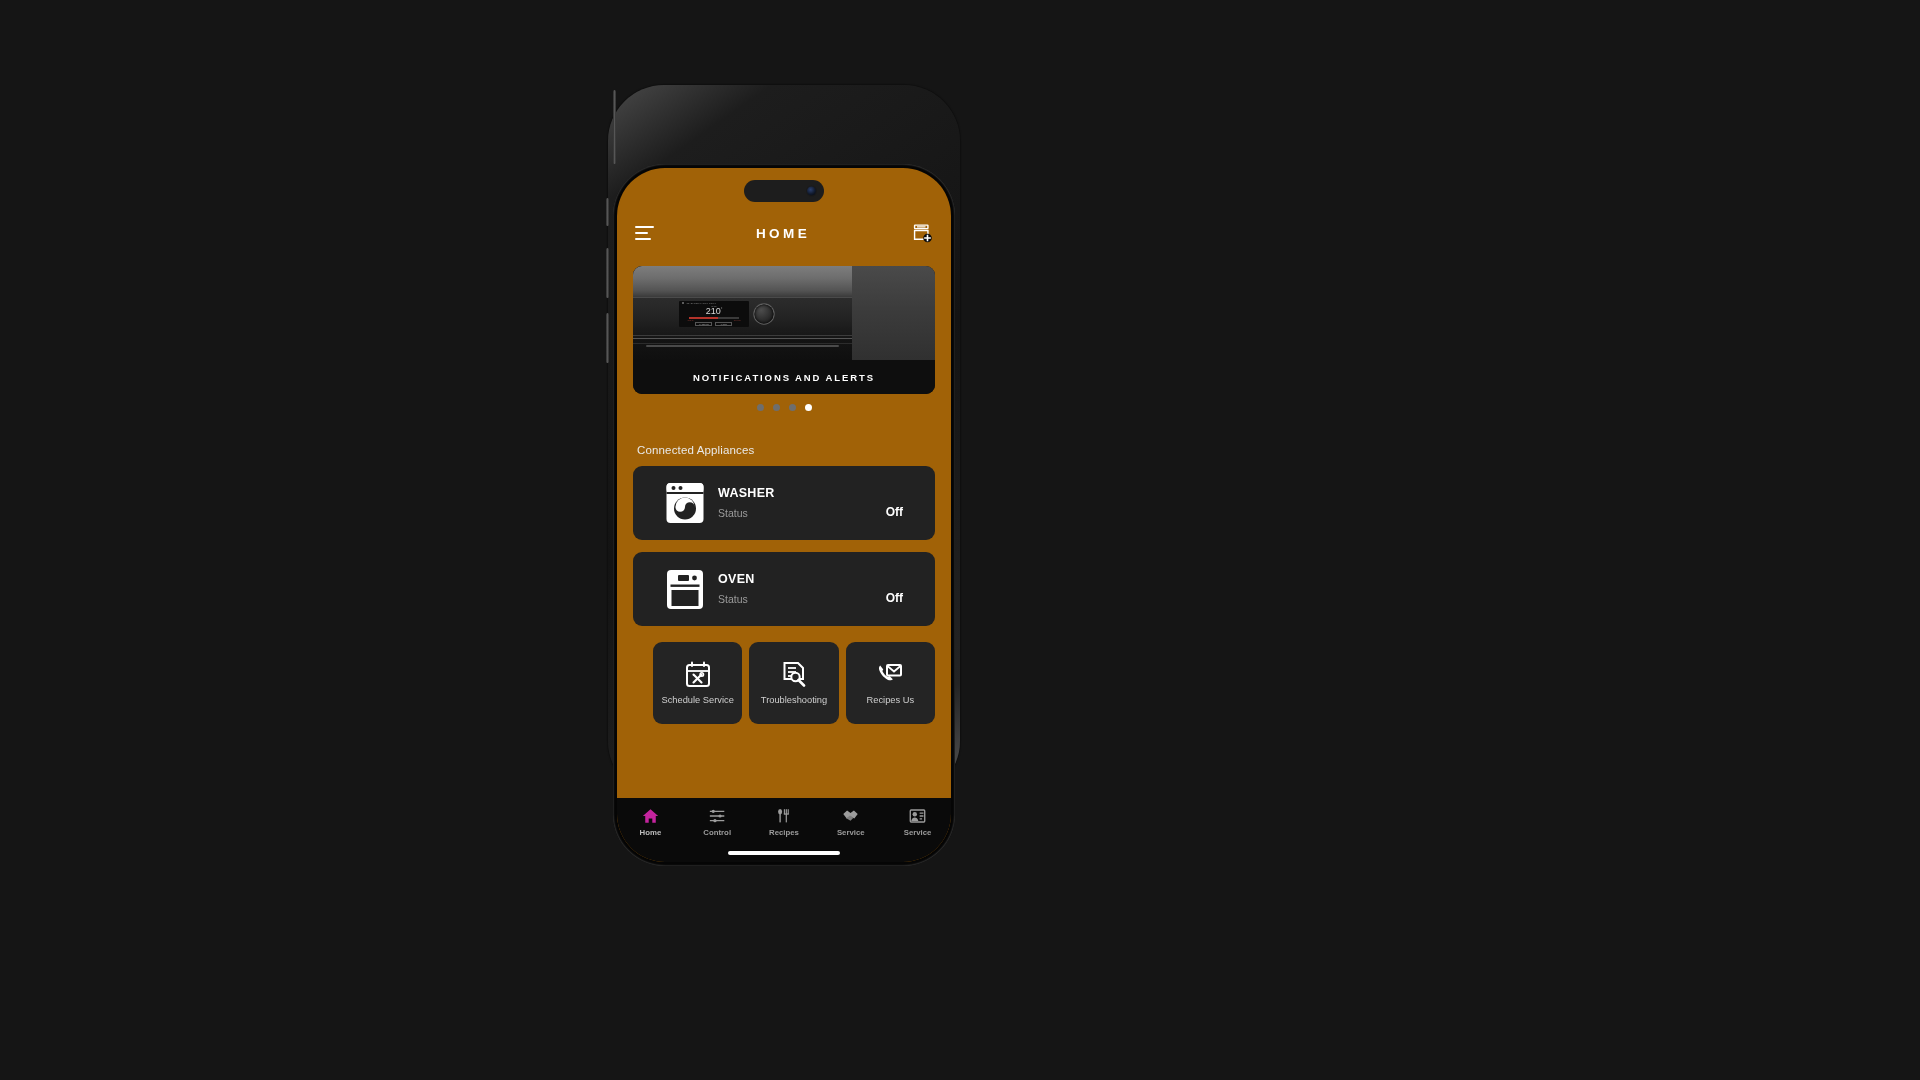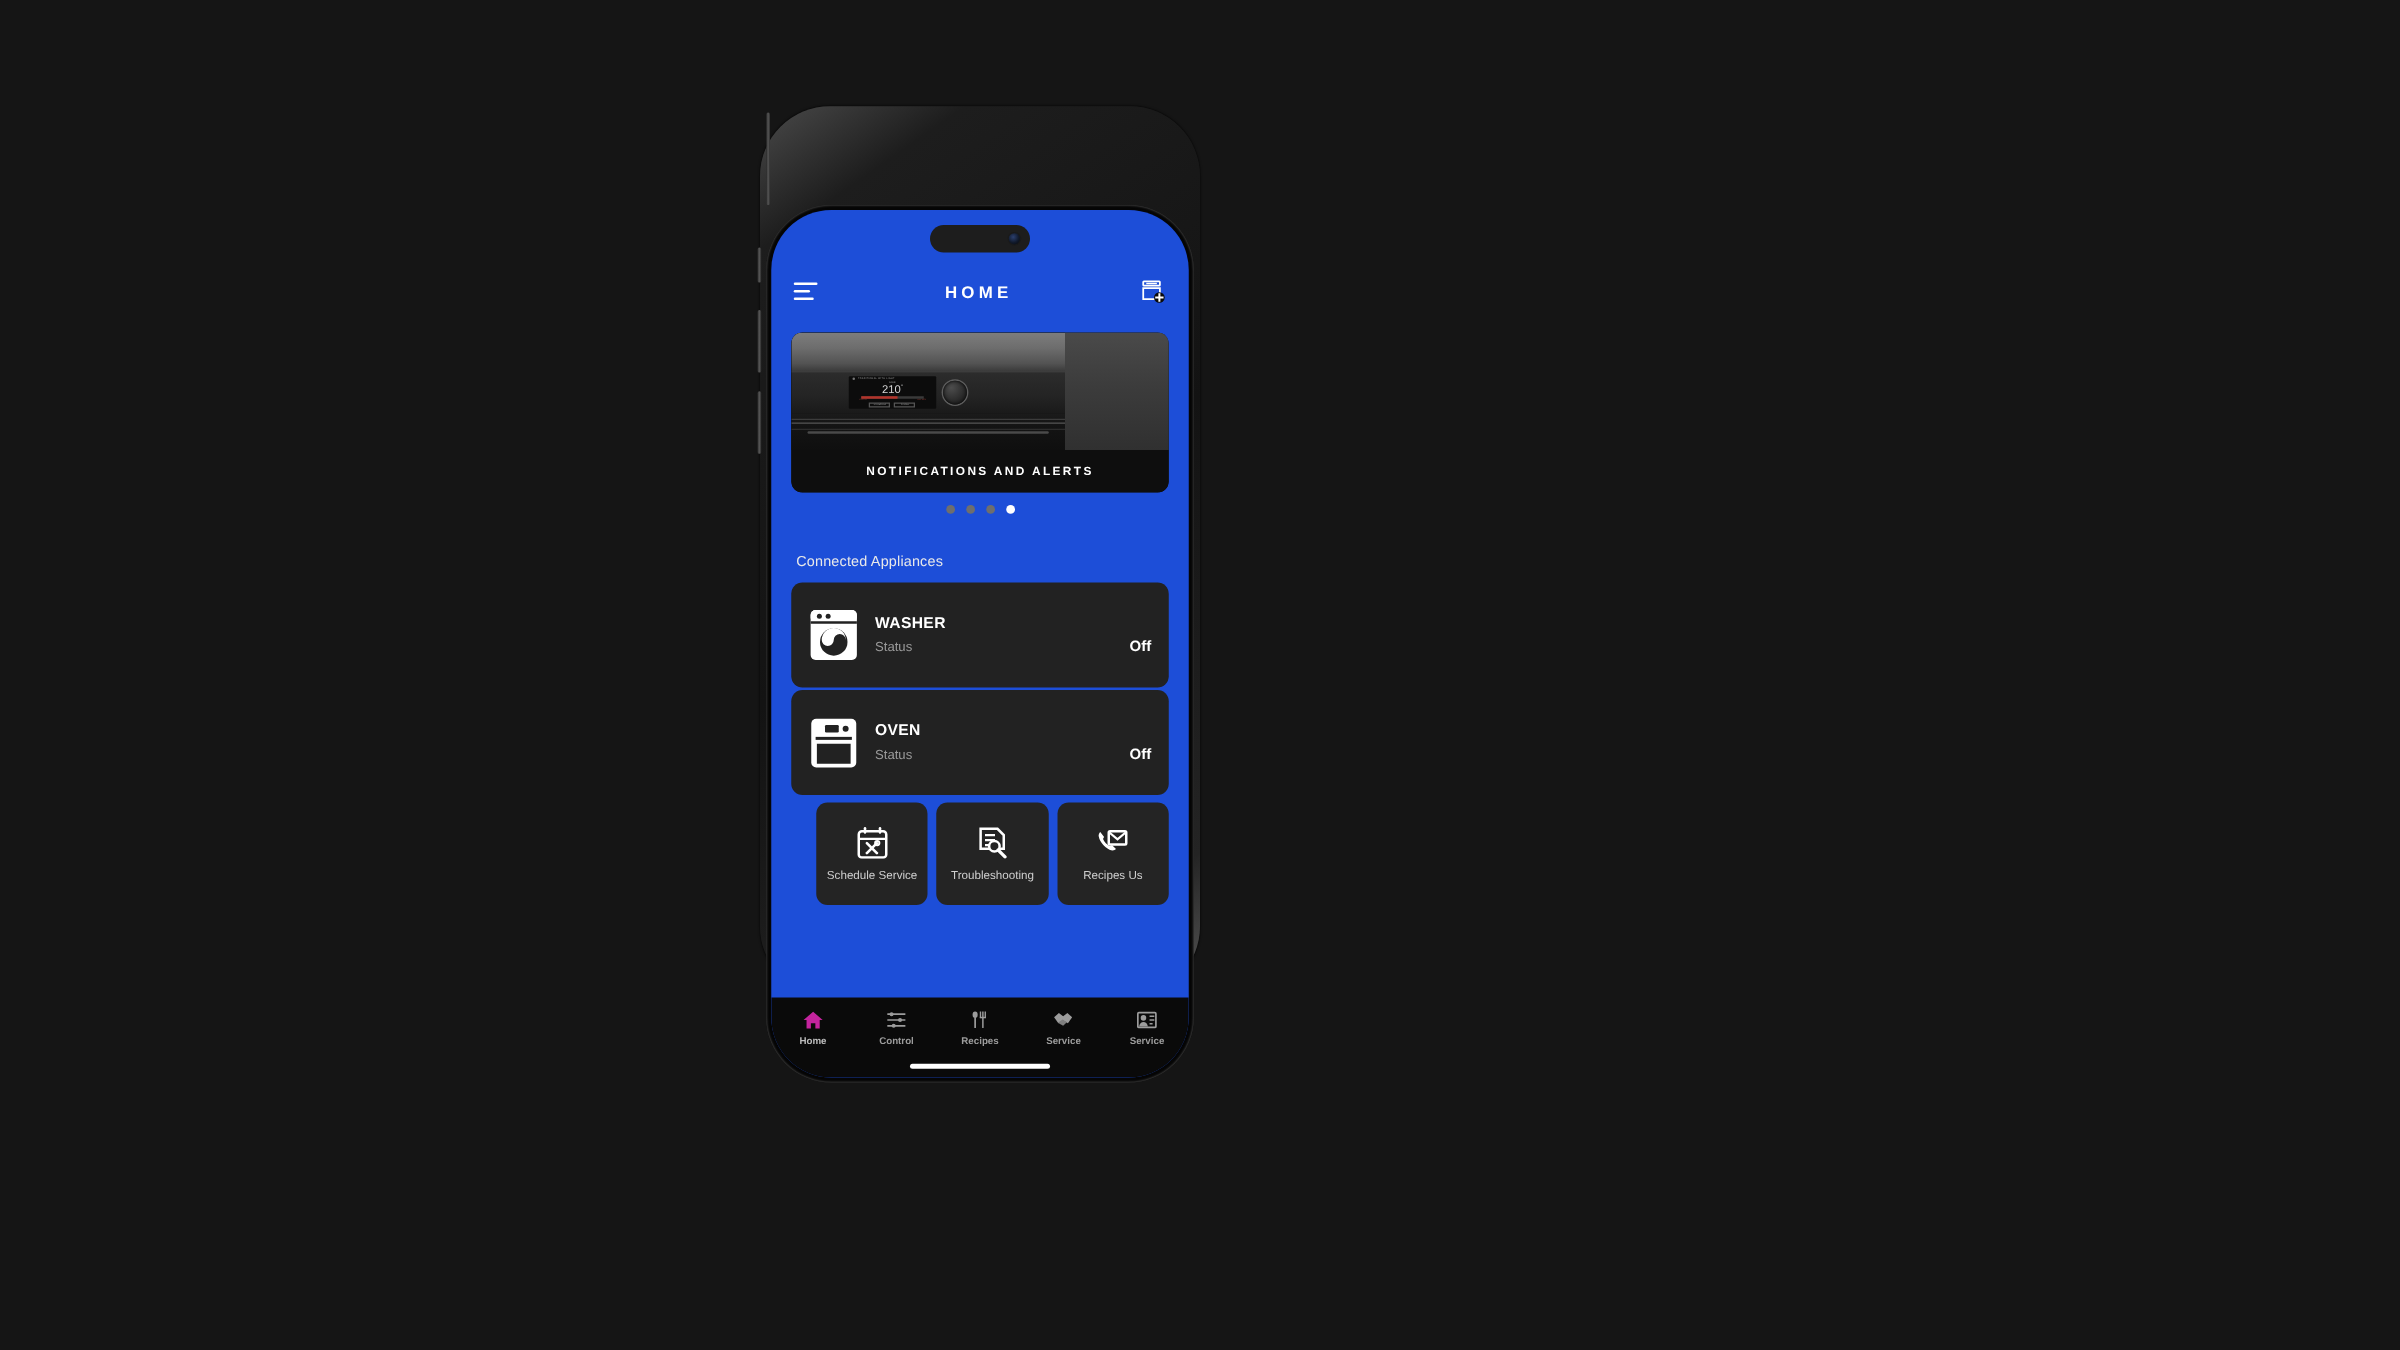--- a/index.html
+++ b/index.html
@@ -23,21 +23,21 @@
   #phone-inner {
     position:relative; width:100%; height:100%;
     border-radius:52px;
     background:#050505;
     padding:4px;
     box-shadow:inset 0 0 2px #6a6a6a;
   }
   #screen {
     position:relative; width:100%; height:100%;
     border-radius:48px;
-    background:#1d4ed8;
+    background:#a16207;
     overflow:hidden;
   }
 
   
   .side-btn { position:absolute; background:linear-gradient(90deg,#2e2e2e,#565656,#2a2a2a); border-radius:2px; }
   #btn-mute  { left:-2px; top:113px; width:3px; height:28px; }
   #btn-volup { left:-2px; top:163px; width:3px; height:50px; }
   #btn-voldn { left:-2px; top:228px; width:3px; height:50px; }
   #btn-power { right:-2px; top:196px; width:3px; height:74px;
                background:linear-gradient(90deg,#2a2a2a,#565656,#2e2e2e); border-radius:2px; }
@@ -144,23 +144,23 @@
   .cdot.active { background:#ffffff; }
 
   
   #section-label {
     position:absolute; top:276px; left:20px;
     color:#e9e9e9; font-size:11.5px; letter-spacing:.15px;
   }
 
   
   .appliance-card {
-    position:absolute; left:16px; right:16px; height:84px;
+    position:absolute; left:16px; right:16px; height:74px;
     background:#222222; border-radius:9px;
-    display:flex; align-items:center; padding:0 14px; cursor:pointer;
+    display:flex; align-items:center; padding:0 32px; cursor:pointer;
   }
   #card-washer { top:298px; }
   #card-oven   { top:384px; }
   .appliance-icon { width:40px; height:44px; flex:0 0 40px; margin-right:13px; }
   .appliance-meta { flex:1; display:flex; flex-direction:column; justify-content:center; gap:5px; }
   .appliance-name { color:#fff; font-size:12.5px; font-weight:bold; letter-spacing:.3px; }
   .appliance-status-label { color:#9b9b9b; font-size:10.5px; }
   .appliance-status-value { color:#fff; font-size:12px; font-weight:bold; align-self:flex-end; margin-bottom:2px; }
   .card-rowbottom { display:flex; align-items:center; justify-content:space-between; }
 

